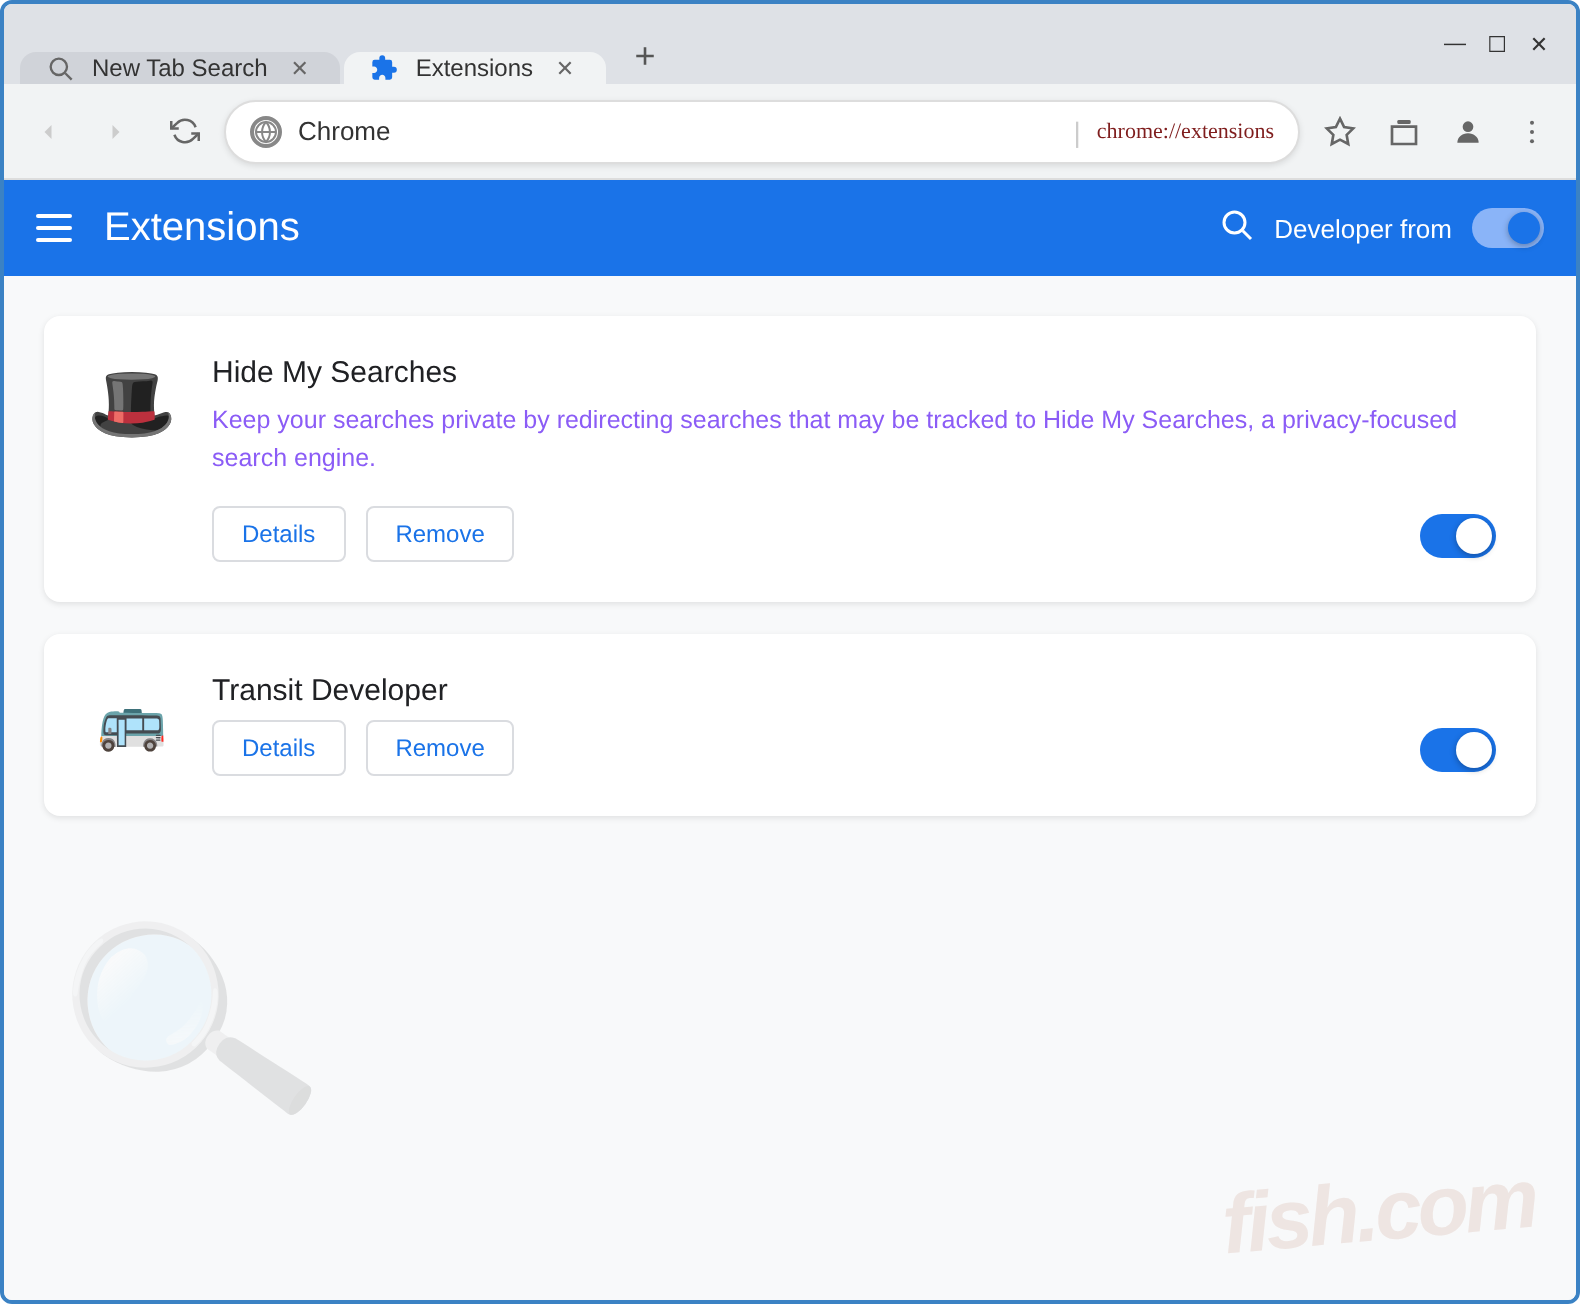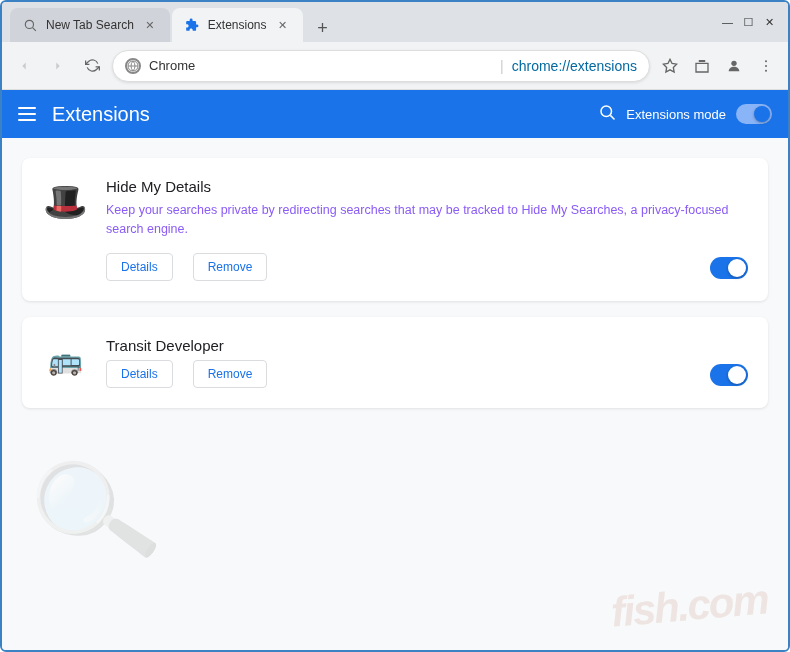--- a/index.html
+++ b/index.html
@@ -32,21 +32,21 @@
       display: flex;
       align-items: flex-end;
       height: 40px;
       flex: 1;
       gap: 2px;
     }
 
     .tab {
       display: flex;
       align-items: center;
-      height: 34px;
+      height: 16px;
       padding: 0 12px;
       border-radius: 8px 8px 0 0;
       gap: 8px;
       font-size: 12px;
       color: #333;
       cursor: pointer;
       position: relative;
       min-width: 120px;
       max-width: 240px;
     }
@@ -173,22 +173,23 @@
       font-size: 13px;
       color: #333;
     }
 
     .omnibox-separator {
       color: #ccc;
       font-size: 14px;
     }
 
     .omnibox-url {
-      font-size: 14px;
-      color: #0369a1;
+      font-size: 11px;
+      color: #7f1d1d;
+      font-family: Liberation Serif, serif;
     }
 
     .omnibox-actions {
       display: flex;
       align-items: center;
       gap: 4px;
     }
 
     .omnibox-icon-btn {
       width: 28px;
@@ -348,21 +349,21 @@
     .ext-description {
       font-size: 12.5px;
       color: #8b5cf6;
       line-height: 1.5;
       margin-bottom: 14px;
     }
 
     .ext-actions {
       display: flex;
       align-items: center;
-      gap: 20px;
+      gap: 10px;
     }
 
     .ext-btn {
       height: 28px;
       padding: 0 14px;
       border: 1px solid #dadce0;
       border-radius: 4px;
       background: #fff;
       font-size: 12px;
       color: #1a73e8;
@@ -507,36 +508,36 @@
     </div>
     <span class="extensions-title">Extensions</span>
 
     <div class="developer-mode-section">
       <div class="search-icon-header">
         <svg width="18" height="18" viewBox="0 0 24 24" fill="none" stroke="white" stroke-width="2">
           <circle cx="11" cy="11" r="7"></circle>
             <line x1="16.5" y1="16.5" x2="22" y2="22"></line>
         </svg>
       </div>
-      <span class="developer-label">Extensions mode</span>
+      <span class="developer-label">Developer from</span>
       <div class="toggle on">
         <div class="toggle-knob"></div>
       </div>
     </div>
   </div>
 
   <div class="extensions-content">
 
     <div class="watermark-icon">🔍</div>
     <div class="watermark">fish.com</div>
 
     <div class="extension-card">
       <div class="ext-icon">🎩</div>
       <div class="ext-body">
-        <div class="ext-name">Hide My Details</div>
+        <div class="ext-name">Hide My Searches</div>
         <div class="ext-description">Keep your searches private by redirecting searches that may be tracked to Hide My Searches, a privacy-focused search engine.</div>
         <div class="ext-actions">
           <button class="ext-btn">Details</button>
           <button class="ext-btn">Remove</button>
           <div class="ext-toggle-wrap">
             <div class="ext-toggle on">
               <div class="ext-toggle-knob"></div>
             </div>
           </div>
         </div>

